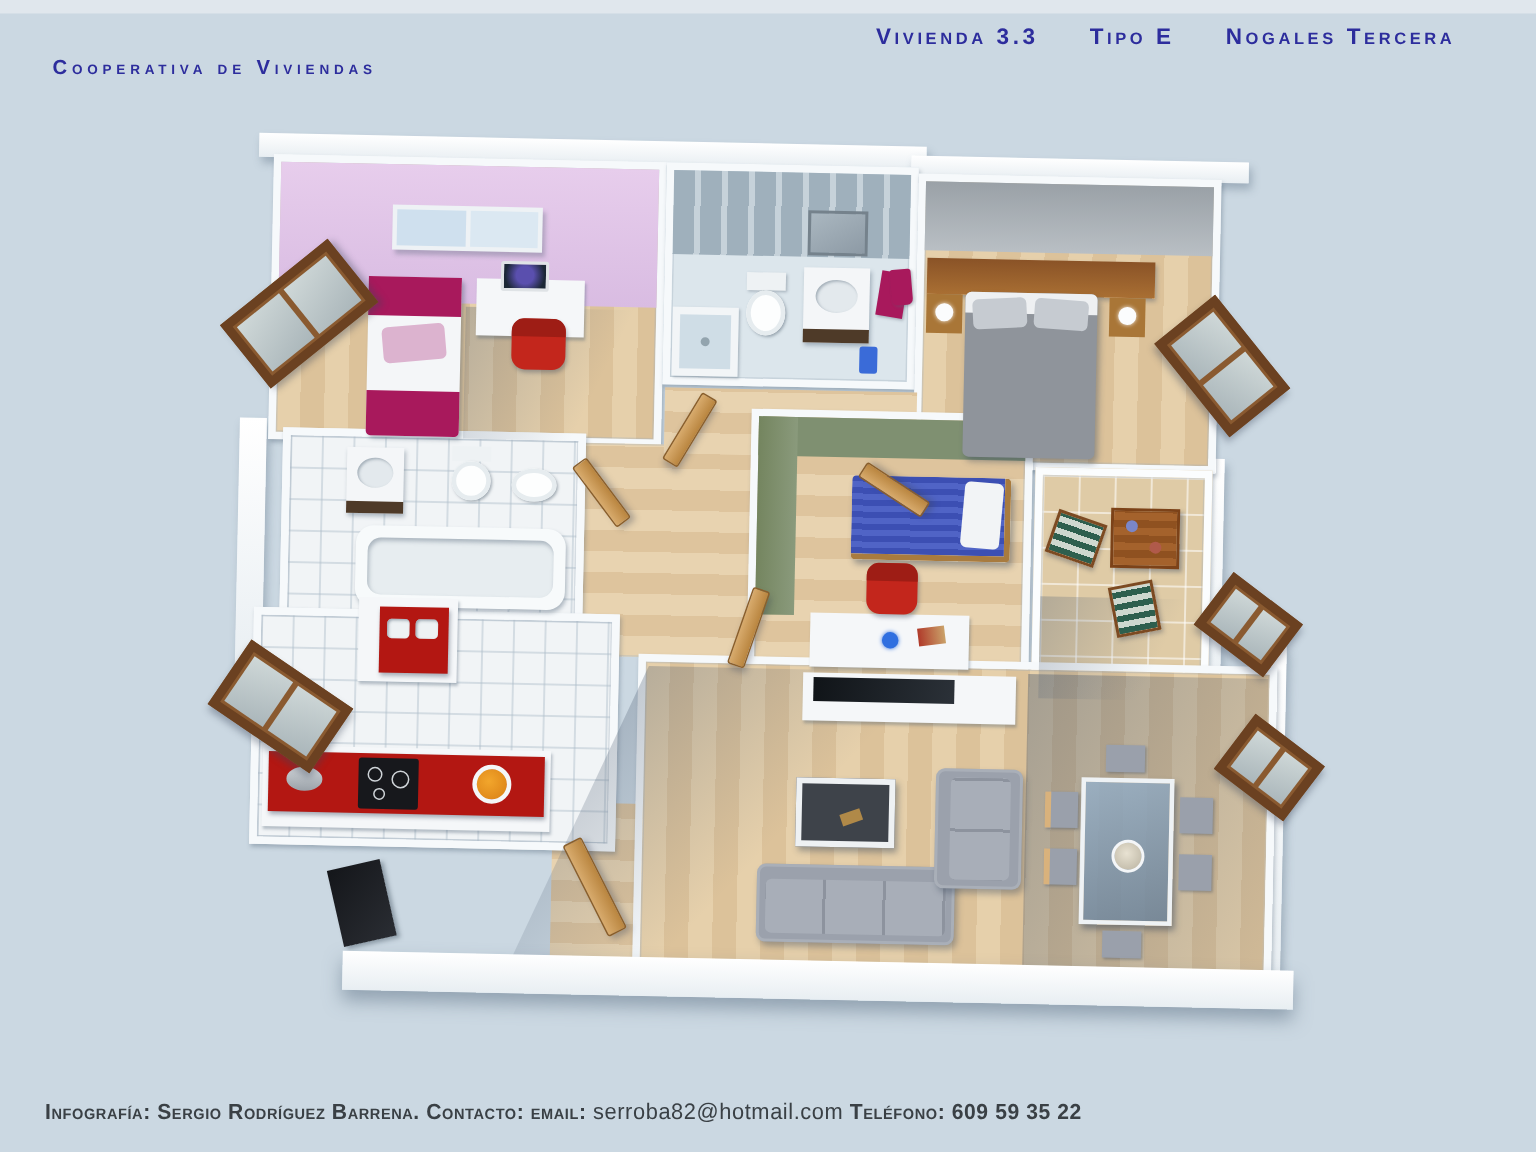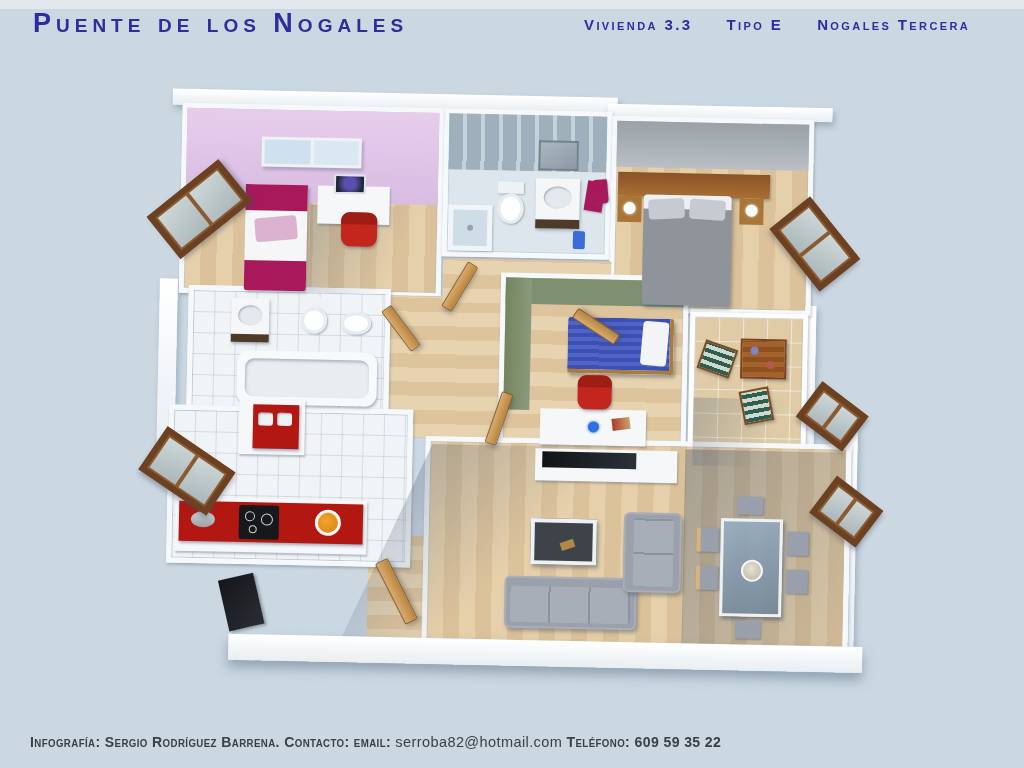--- a/index.html
+++ b/index.html
@@ -37,21 +37,21 @@
   .shade{background:linear-gradient(115deg,rgba(85,100,120,.32),rgba(85,100,120,0) 70%);pointer-events:none;}
   .stripes-green{background:repeating-linear-gradient(0deg,#2e5f4e 0 4px,#cfd8cf 4px 8px);border:2px solid #7c4a22;box-shadow:1px 2px 3px rgba(60,70,90,.35);}
   .porc{background:#fdfefe;border-radius:50%;box-shadow:1px 1px 2px rgba(90,105,120,.5), inset 0 0 0 3px #e6ecef;}
 </style>
 </head>
 <body>
 
 <div class="a" style="left:0;top:0;width:1024px;height:9px;background:rgba(255,255,255,.4);"></div>
 
 <div class="a" style="left:0;top:0;width:1024px;height:60px;">
-  <div class="a title" style="left:33px;top:8px;">Puente de los Nogales</div>
+  <div class="a subtitle" style="left:35px;top:37px;">Cooperativa de Viviendas</div>
   <div class="a hright" style="left:584px;top:16px;">
     <span>Vivienda 3.3</span>
     <span>Tipo E</span>
     <span>Nogales Tercera</span>
   </div>
 </div>
 
 <div class="a" style="left:148px;top:86px;width:740px;height:610px;transform:rotate(1.2deg);transform-origin:0 0;">
 
   <div class="a ledge" style="left:25px;top:2px;width:445px;height:16px;"></div>

